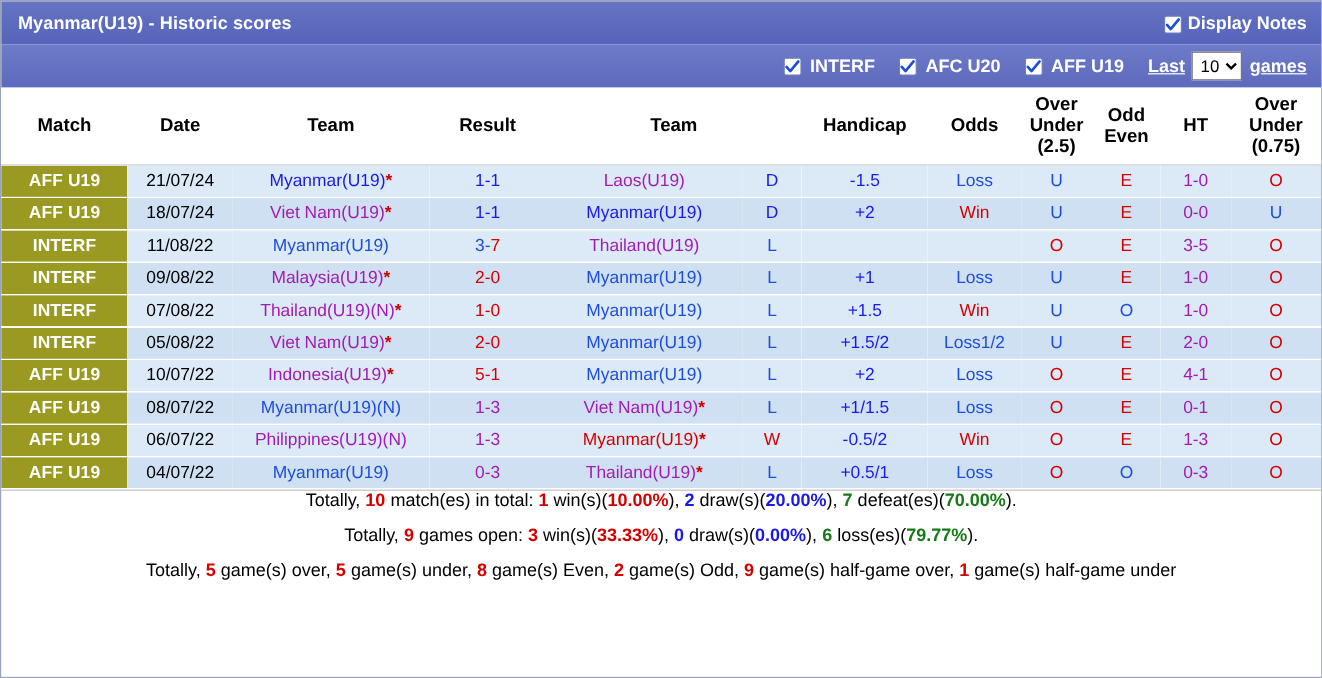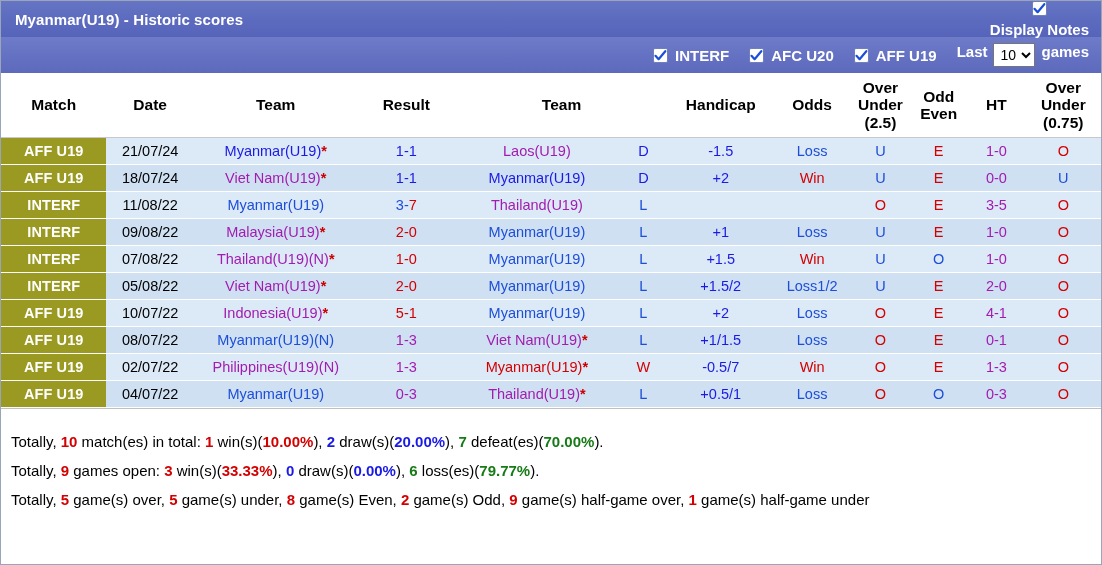--- a/index.html
+++ b/index.html
@@ -28,26 +28,25 @@
     color: #ffffff;
   }
   .title-text {
     font-size: 15px;
     font-weight: bold;
     letter-spacing: .1px;
     color: #ffffff;
   }
   .display-notes {
     display: flex;
-    align-items: center;
+    align-items: flex-end;
     gap: 5px;
     font-size: 15px;
     font-weight: bold;
     color: #ffffff;
-    flex-direction: column;
   }
   .filterbar {
     height: 36px;
     background: #6674c4;
     background: linear-gradient(#6e7bc9, #5d6abd);
     display: flex;
     align-items: center;
     justify-content: flex-end;
     gap: 10px;
     padding: 0 12px 0 14px;
@@ -57,23 +56,24 @@
   .filter-item {
     display: flex;
     align-items: center;
     gap: 7px;
     font-weight: bold;
     margin-right: 10px;
   }
   .filter-item:last-of-type { margin-right: 6px; }
   .lastgames {
     display: flex;
-    align-items: flex-start;
+    align-items: center;
     gap: 6px;
     font-weight: bold;
+    text-decoration: underline;
   }
   
   .cb {
     width: 15px; height: 15px;
     background: #ffffff;
     border: 1px solid #6f7fb8;
     border-radius: 2px;
     display: inline-flex;
     align-items: center;
     justify-content: center;
@@ -124,22 +124,23 @@
     letter-spacing: .1px;
   }
   td.date { color: #000000; }
   .star { color: #cc0000; font-weight: bold; }
   .c-blue  { color: #1a1ae6; }
   .c-green { color: #1d4ed8; }
   .c-red   { color: #d40000; }
   .c-black { color: #a21caf; }
   
   .footer {
-    padding: 24px 10px 6px 10px;
+    padding: 0 10px 6px 10px;
     border-top: 1px solid #c0c0c0;
+    text-align: center;
   }
   .footer p {
     margin: 0 0 11px 0;
     font-size: 15px;
     color: #000000;
     line-height: 1.2;
   }
   .footer p:last-child { margin-bottom: 0; }
   .num-red   { color: #d40000; font-weight: bold; }
   .num-green { color: #167a16; font-weight: bold; }
@@ -343,26 +344,26 @@
           <td class="c-green">L</td>
           <td class="c-blue">+1/1.5</td>
           <td class="c-green">Loss</td>
           <td class="c-red">O</td>
           <td class="c-red">E</td>
           <td class="c-black">0-1</td>
           <td class="c-red">O</td>
         </tr>
         <tr class="row-odd">
           <td class="league">AFF U19</td>
-          <td class="date">02/07/22</td>
+          <td class="date">06/07/22</td>
           <td><span class="c-black">Philippines(U19)(N)</span></td>
           <td><span class="c-black">1-3</span></td>
           <td><span class="c-red">Myanmar(U19)</span><span class="star">*</span></td>
           <td class="c-red">W</td>
-          <td class="c-blue">-0.5/7</td>
+          <td class="c-blue">-0.5/2</td>
           <td class="c-red">Win</td>
           <td class="c-red">O</td>
           <td class="c-red">E</td>
           <td class="c-black">1-3</td>
           <td class="c-red">O</td>
         </tr>
         <tr class="row-even">
           <td class="league">AFF U19</td>
           <td class="date">04/07/22</td>
           <td><span class="c-green">Myanmar(U19)</span></td>

